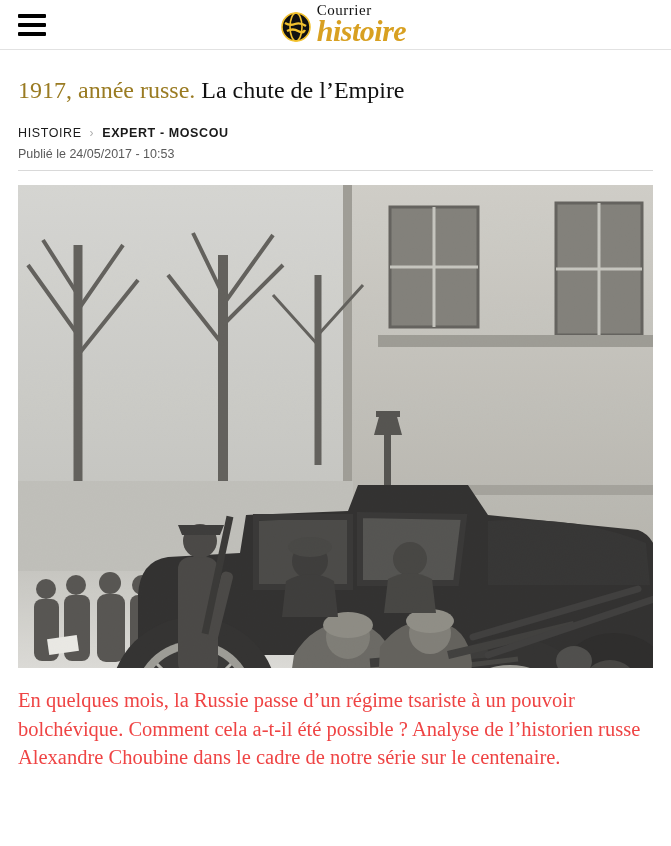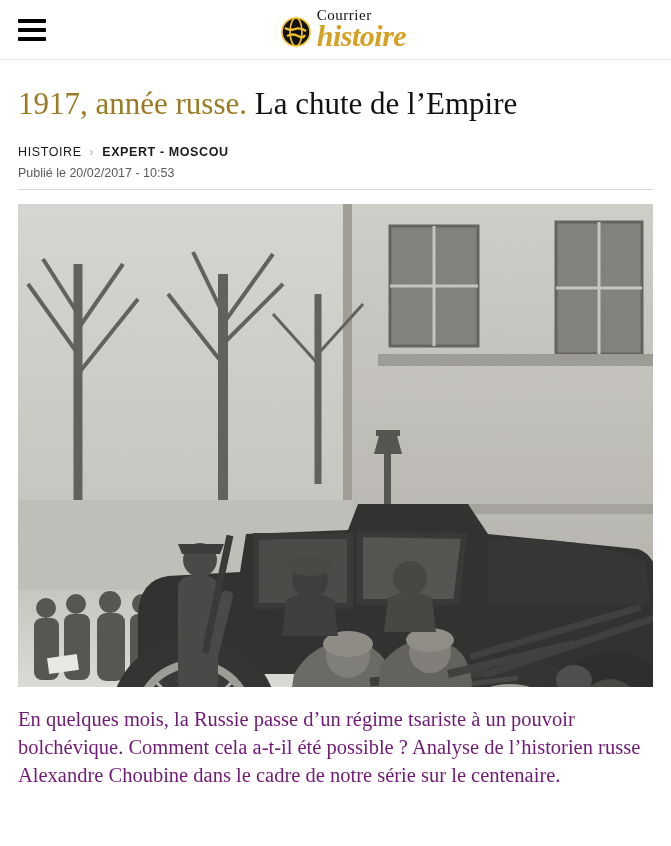--- a/index.html
+++ b/index.html
@@ -15,21 +15,21 @@
 
   .page {
     width: 671px;
     height: 846px;
     position: relative;
     background: #ffffff;
   }
 
   
   .header {
-    height: 60px;
+    height: 50px;
     display: flex;
     align-items: center;
     position: relative;
     border-bottom: 1px solid #e2e2e2;
   }
   .hamburger {
     position: absolute;
     left: 18px;
     top: 50%;
     transform: translateY(-50%);
@@ -85,21 +85,21 @@
     margin-top: -3px;
   }
 
   
   .article {
     padding: 0 18px;
   }
 
   .headline {
     font-family: "Liberation Serif", serif;
-    font-size: 31px;
+    font-size: 24px;
     line-height: 1.18;
     margin: 26px 0 0 0;
     color: #111;
     font-weight: 400;
   }
   .headline .kicker {
     color: #9a7b22;
   }
 
   .meta-line {
@@ -145,21 +145,21 @@
   .photo {
     position: absolute;
     inset: 0;
   }
 
   
   .standfirst {
     font-family: "Liberation Serif", serif;
     font-size: 20.5px;
     line-height: 1.38;
-    color: #701a75;
+    color: #ef4444;
     margin-top: 18px;
   }
 </style>
 </head>
 <body>
 
 <div class="page">
 
   <div class="header">
 
@@ -192,21 +192,21 @@
       <span class="kicker">1917, année russe.</span>
       <span>La chute de l’Empire</span>
     </h1>
 
     <div class="meta-line">
       <span class="meta-section">HISTOIRE</span>
       <span class="meta-sep">›</span>
       <span class="meta-tag">EXPERT - MOSCOU</span>
     </div>
 
-    <div class="published">Publié le 20/02/2017 - 10:53</div>
+    <div class="published">Publié le 24/05/2017 - 10:53</div>
 
     <div class="photo-wrap">
       <svg class="photo" viewBox="0 0 635 483" preserveAspectRatio="xMidYMid slice">
         <defs>
           <linearGradient id="skyg" x1="0" y1="0" x2="0" y2="1">
             <stop offset="0%" stop-color="#cfcfcb"></stop>
             <stop offset="100%" stop-color="#b3b3ad"></stop>
           </linearGradient>
           <linearGradient id="wallg" x1="0" y1="0" x2="0" y2="1">
             <stop offset="0%" stop-color="#c8c6bf"></stop>

